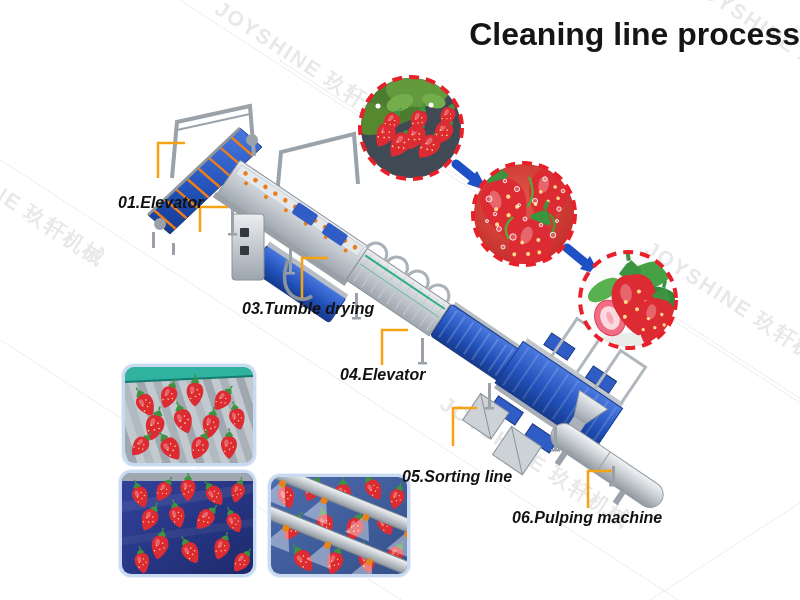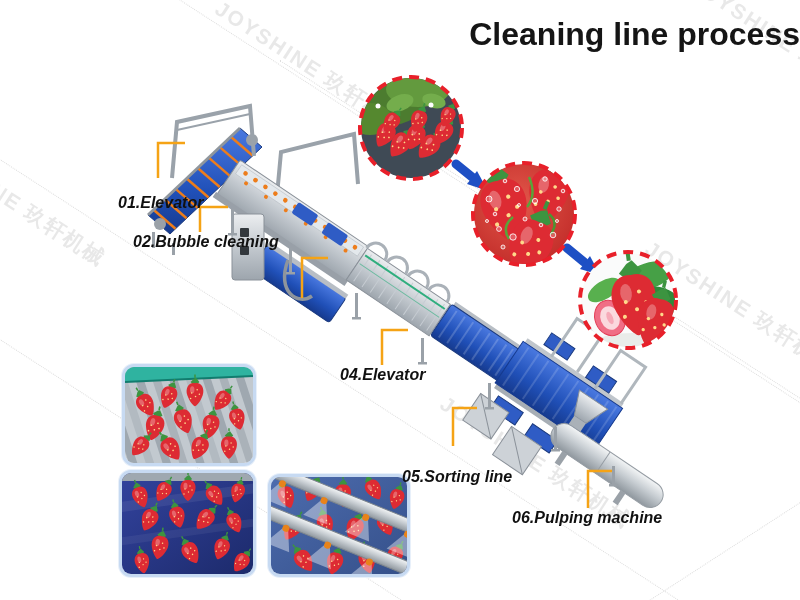--- a/index.html
+++ b/index.html
@@ -440,18 +440,18 @@
             <circle cx="135" cy="31" r="3.5"></circle>
           <circle cx="20" cy="71" r="3.5"></circle>
             <circle cx="65" cy="71" r="3.5"></circle>
             <circle cx="110" cy="71" r="3.5"></circle>
         </g>
       </g>
     </svg>
   </div>
 
   <div class="step-label" style="left:118px;top:180px;margin-top:14px;">01.Elevator</div>
-  <div class="step-label" style="left:133px;top:233px;">02.Bubble cleaning</div>
+  <div class="step-label" style="left:242px;top:300px;">03.Tumble drying</div>
   <div class="step-label" style="left:340px;top:366px;text-align:right;">04.Elevator</div>
   <div class="step-label" style="left:402px;top:468px;">05.Sorting line</div>
   <div class="step-label" style="left:512px;top:509px;">06.Pulping machine</div>
 
 </div>
 
 </body></html>

